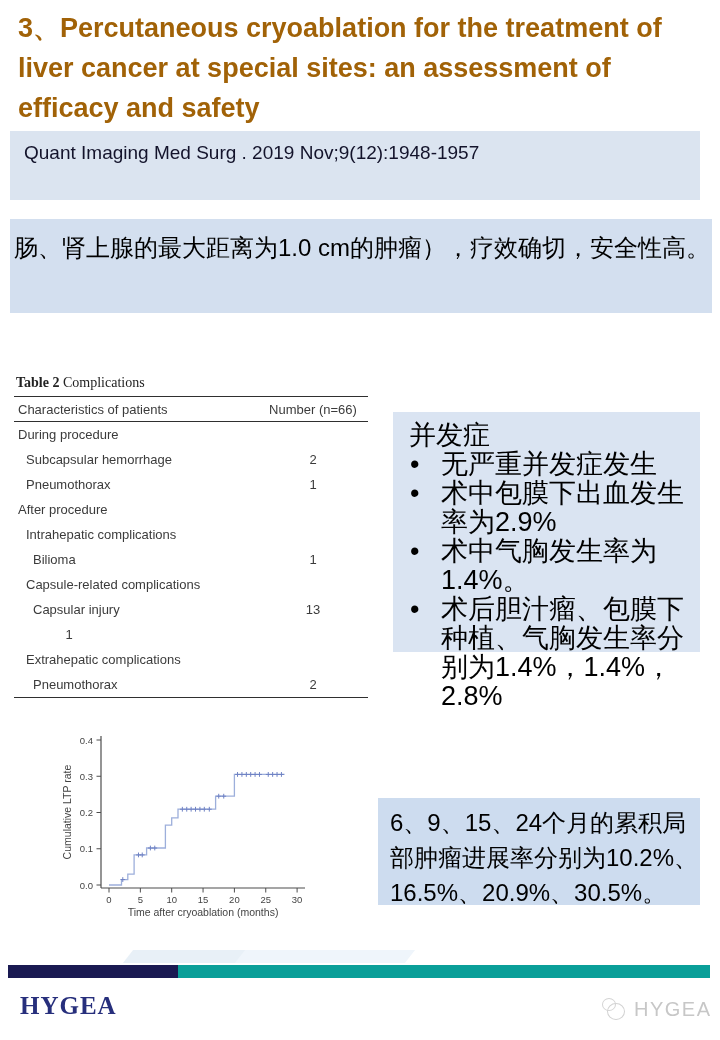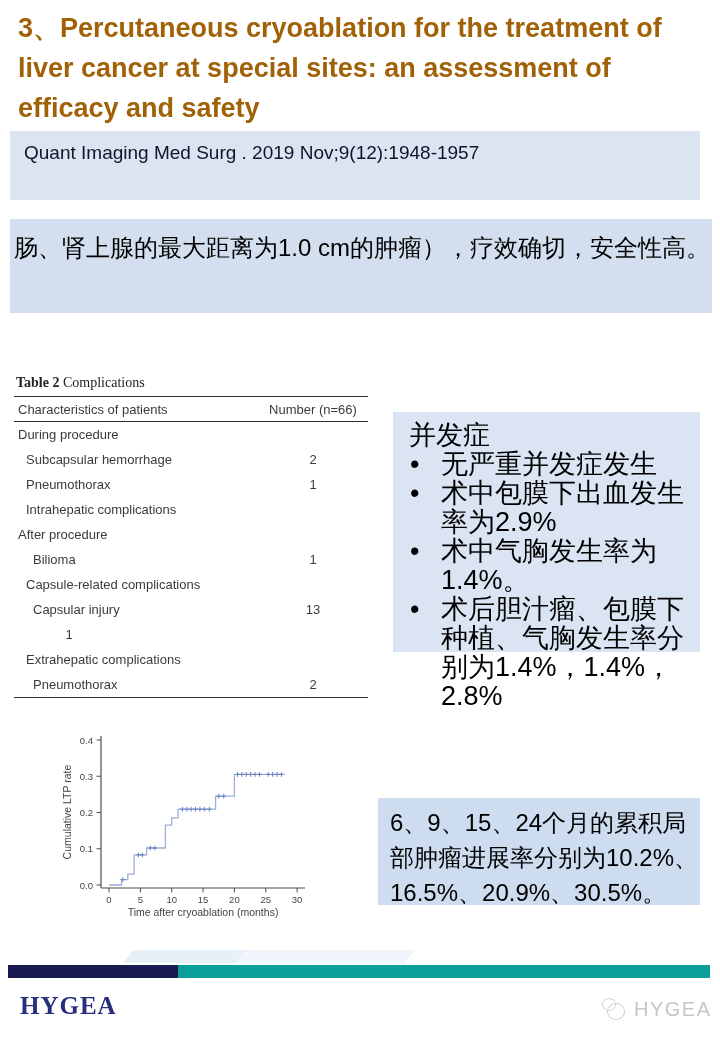--- a/index.html
+++ b/index.html
@@ -97,25 +97,25 @@
         </div>
         <div class="t-row">
           <span class="t-label ind1">Subcapsular hemorrhage</span>
           <span class="t-value">2</span>
         </div>
         <div class="t-row">
           <span class="t-label ind1">Pneumothorax</span>
           <span class="t-value">1</span>
         </div>
         <div class="t-row">
+          <span class="t-label ind0">After procedure</span>
+          <span class="t-value"></span>
+        </div>
+        <div class="t-row">
           <span class="t-label ind1">Intrahepatic complications</span>
-          <span class="t-value"></span>
-        </div>
-        <div class="t-row">
-          <span class="t-label ind0">After procedure</span>
           <span class="t-value"></span>
         </div>
         <div class="t-row">
           <span class="t-label ind2">Bilioma</span>
           <span class="t-value">1</span>
         </div>
         <div class="t-row">
           <span class="t-label ind1">Capsule-related complications</span>
           <span class="t-value"></span>
         </div>

